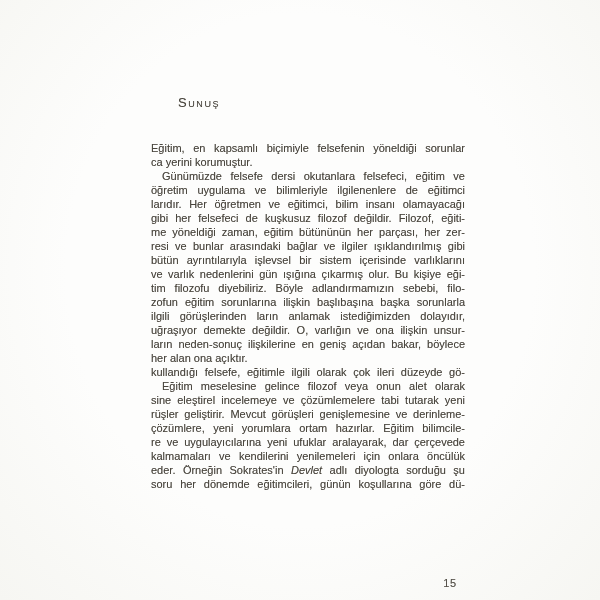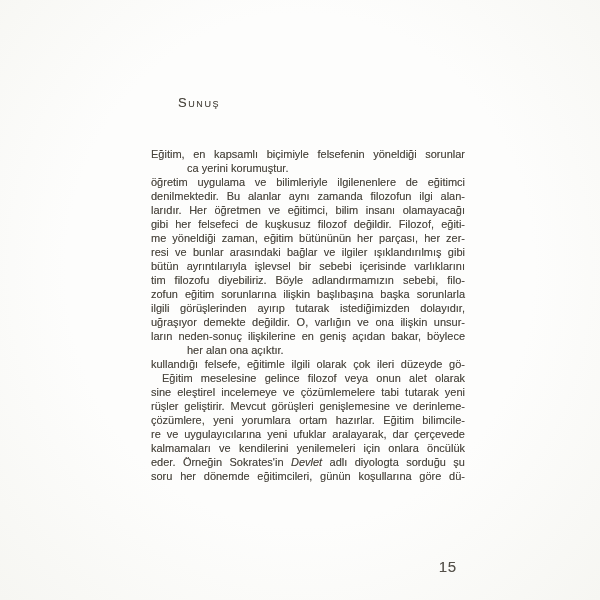--- a/index.html
+++ b/index.html
@@ -19,66 +19,66 @@
   .title {
     position: absolute;
     left: 178px; top: 95px;
     font-size: 13px;
     font-variant: small-caps;
     letter-spacing: 1.6px;
     color: #4a463e;
   }
   .textblock {
     position: absolute;
-    left: 151px; top: 147px;
+    left: 151px; top: 141px;
     width: 314px;
     font-size: 11px;
     line-height: 14px;
   }
   .line {
     text-align: justify;
     text-align-last: justify;
     -moz-text-align-last: justify;
     height: 14px;
   }
   .line.end {
     text-align-last: left;
-    margin-left: 36px;
     -moz-text-align-last: left;
   }
   .line.ind { text-indent: 11px; }
   .line i { font-style: italic; }
   .pagenum {
     position: absolute;
-    left: 151px; top: 558px;
+    left: 151px; top: 577px;
     width: 306px;
     text-align: right;
-    font-size: 15px;
+    font-size: 11px;
     letter-spacing: 0.8px;
     color: #55514a;
   }
 </style>
 </head>
 <body>
 
 <div class="page">
   <div class="title">Sunuş</div>
   <div class="textblock">
       <div class="line">Eğitim, en kapsamlı biçimiyle felsefenin yöneldiği sorunlar</div>
       <div class="line end">ca yerini korumuştur.</div>
+      <div class="line ind">Günümüzde felsefe dersi okutanlara felsefeci, eğitim ve</div>
       <div class="line">öğretim uygulama ve bilimleriyle ilgilenenlere de eğitimci</div>
-      <div class="line">denilmektedir. Bu alanlar aynı zamanda filozofun ilgi alan-</div>
       <div class="line">larıdır. Her öğretmen ve eğitimci, bilim insanı olamayacağı</div>
       <div class="line">gibi her felsefeci de kuşkusuz filozof değildir. Filozof, eğiti-</div>
       <div class="line">me yöneldiği zaman, eğitim bütününün her parçası, her zer-</div>
       <div class="line">resi ve bunlar arasındaki bağlar ve ilgiler ışıklandırılmış gibi</div>
-      <div class="line">bütün ayrıntılarıyla işlevsel bir sebebi içerisinde varlıklarını</div>
+      <div class="line">bütün ayrıntılarıyla işlevsel bir sistem içerisinde varlıklarını</div>
+      <div class="line">ve varlık nedenlerini gün ışığına çıkarmış olur. Bu kişiye eği-</div>
       <div class="line">tim filozofu diyebiliriz. Böyle adlandırmamızın sebebi, filo-</div>
       <div class="line">zofun eğitim sorunlarına ilişkin başlıbaşına başka sorunlarla</div>
-      <div class="line">ilgili görüşlerinden ayırıp tutarak istediğimizden dolayıdır,</div>
+      <div class="line">ilgili görüşlerinden ların anlamak istediğimizden dolayıdır,</div>
       <div class="line">uğraşıyor demekte değildir. O, varlığın ve ona ilişkin unsur-</div>
       <div class="line">ların neden-sonuç ilişkilerine en geniş açıdan bakar, böylece</div>
       <div class="line end">her alan ona açıktır.</div>
       <div class="line">kullandığı felsefe, eğitimle ilgili olarak çok ileri düzeyde gö-</div>
       <div class="line ind">Eğitim meselesine gelince filozof veya onun alet olarak</div>
       <div class="line">sine eleştirel incelemeye ve çözümlemelere tabi tutarak yeni</div>
       <div class="line">rüşler geliştirir. Mevcut görüşleri genişlemesine ve derinleme-</div>
       <div class="line">çözümlere, yeni yorumlara ortam hazırlar. Eğitim bilimcile-</div>
       <div class="line">re ve uygulayıcılarına yeni ufuklar aralayarak, dar çerçevede</div>
       <div class="line">kalmamaları ve kendilerini yenilemeleri için onlara öncülük</div>

